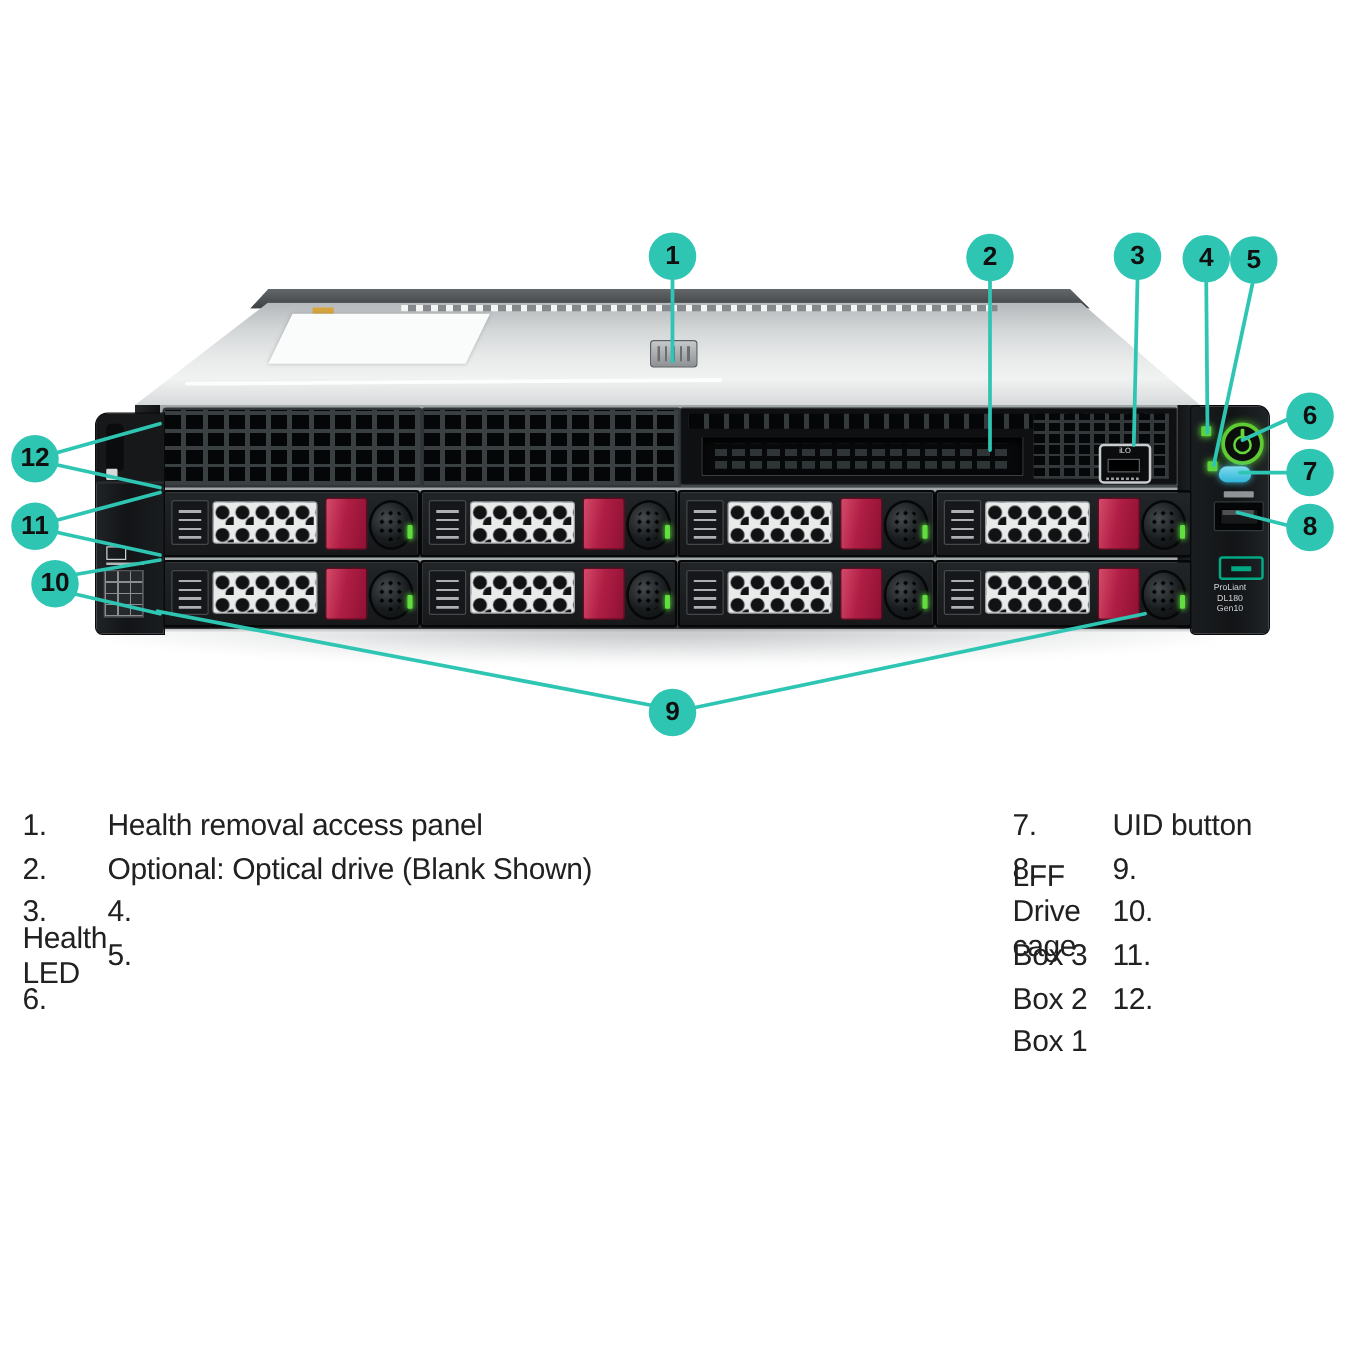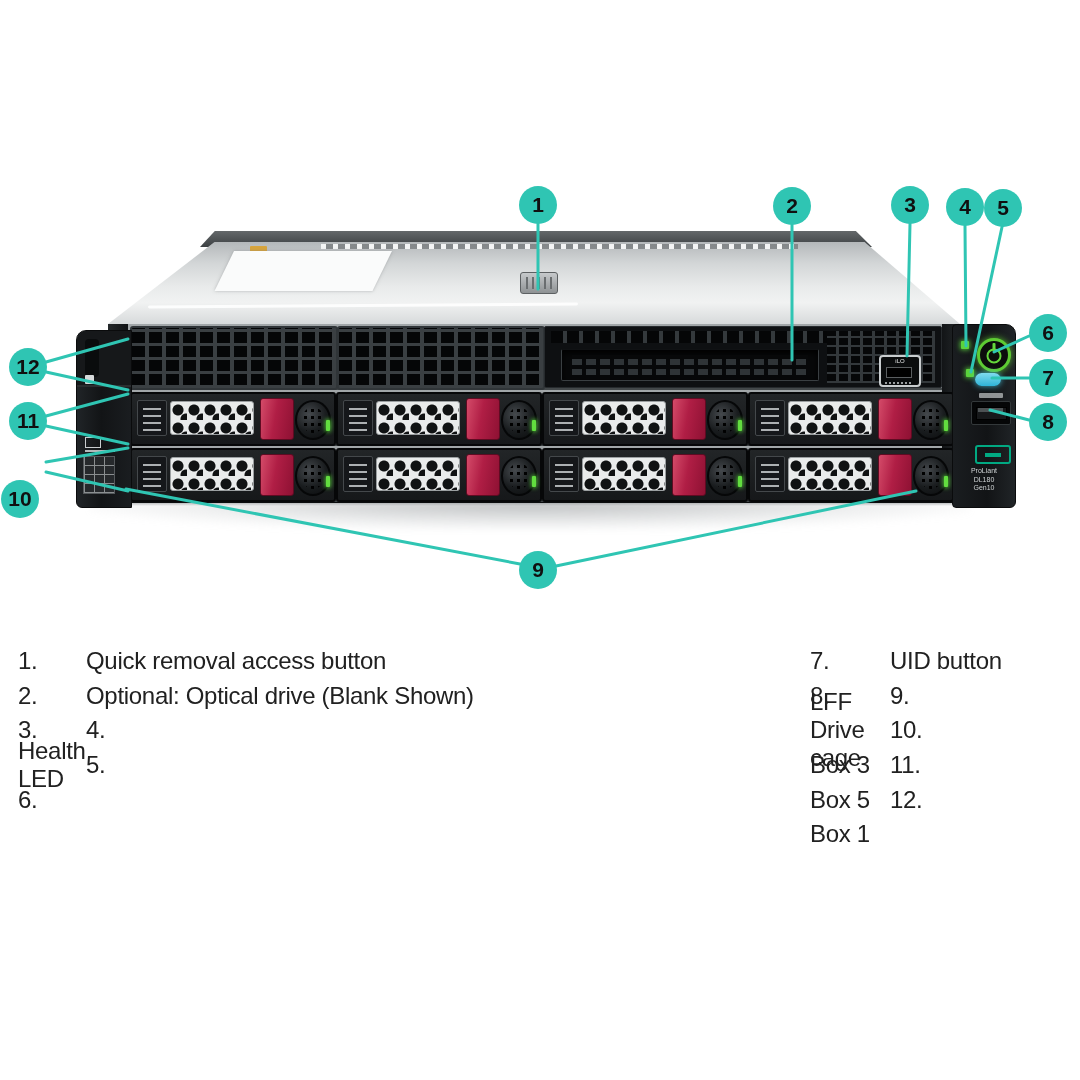--- a/index.html
+++ b/index.html
@@ -301,43 +301,43 @@
 
   <div class="callout" style="left:519px;top:186px;">1</div>
   <div class="callout" style="left:773px;top:187px;">2</div>
   <div class="callout" style="left:891px;top:186px;">3</div>
   <div class="callout" style="left:946px;top:188px;">4</div>
   <div class="callout" style="left:984px;top:189px;">5</div>
   <div class="callout" style="left:1029px;top:314px;">6</div>
   <div class="callout" style="left:1029px;top:359px;">7</div>
   <div class="callout" style="left:1029px;top:403px;">8</div>
   <div class="callout" style="left:519px;top:551px;">9</div>
-  <div class="callout" style="left:1px;top:448px;margin-top:32px;">10</div>
+  <div class="callout" style="left:25px;top:448px;">10</div>
   <div class="callout" style="left:9px;top:402px;">11</div>
   <div class="callout" style="left:9px;top:348px;">12</div>
 
   <div class="legend legend-left">
     <div class="cell">1.</div>
-    <div class="cell">Quick removal access button</div>
+    <div class="cell">Health removal access panel</div>
     <div class="cell">2.</div>
     <div class="cell">Optional: Optical drive (Blank Shown)</div>
     <div class="cell">3.</div>
     <div class="cell">4.</div>
     <div class="cell">Health LED</div>
     <div class="cell">5.</div>
     <div class="cell">6.</div>
   </div>
 
   <div class="legend legend-right">
     <div class="cell">7.</div>
     <div class="cell">UID button</div>
     <div class="cell">8.</div>
     <div class="cell">9.</div>
     <div class="cell">LFF Drive cage</div>
     <div class="cell">10.</div>
     <div class="cell">Box 3</div>
     <div class="cell">11.</div>
-    <div class="cell">Box 5</div>
+    <div class="cell">Box 2</div>
     <div class="cell">12.</div>
     <div class="cell">Box 1</div>
   </div>
 
 </div>
 
 </body></html>

